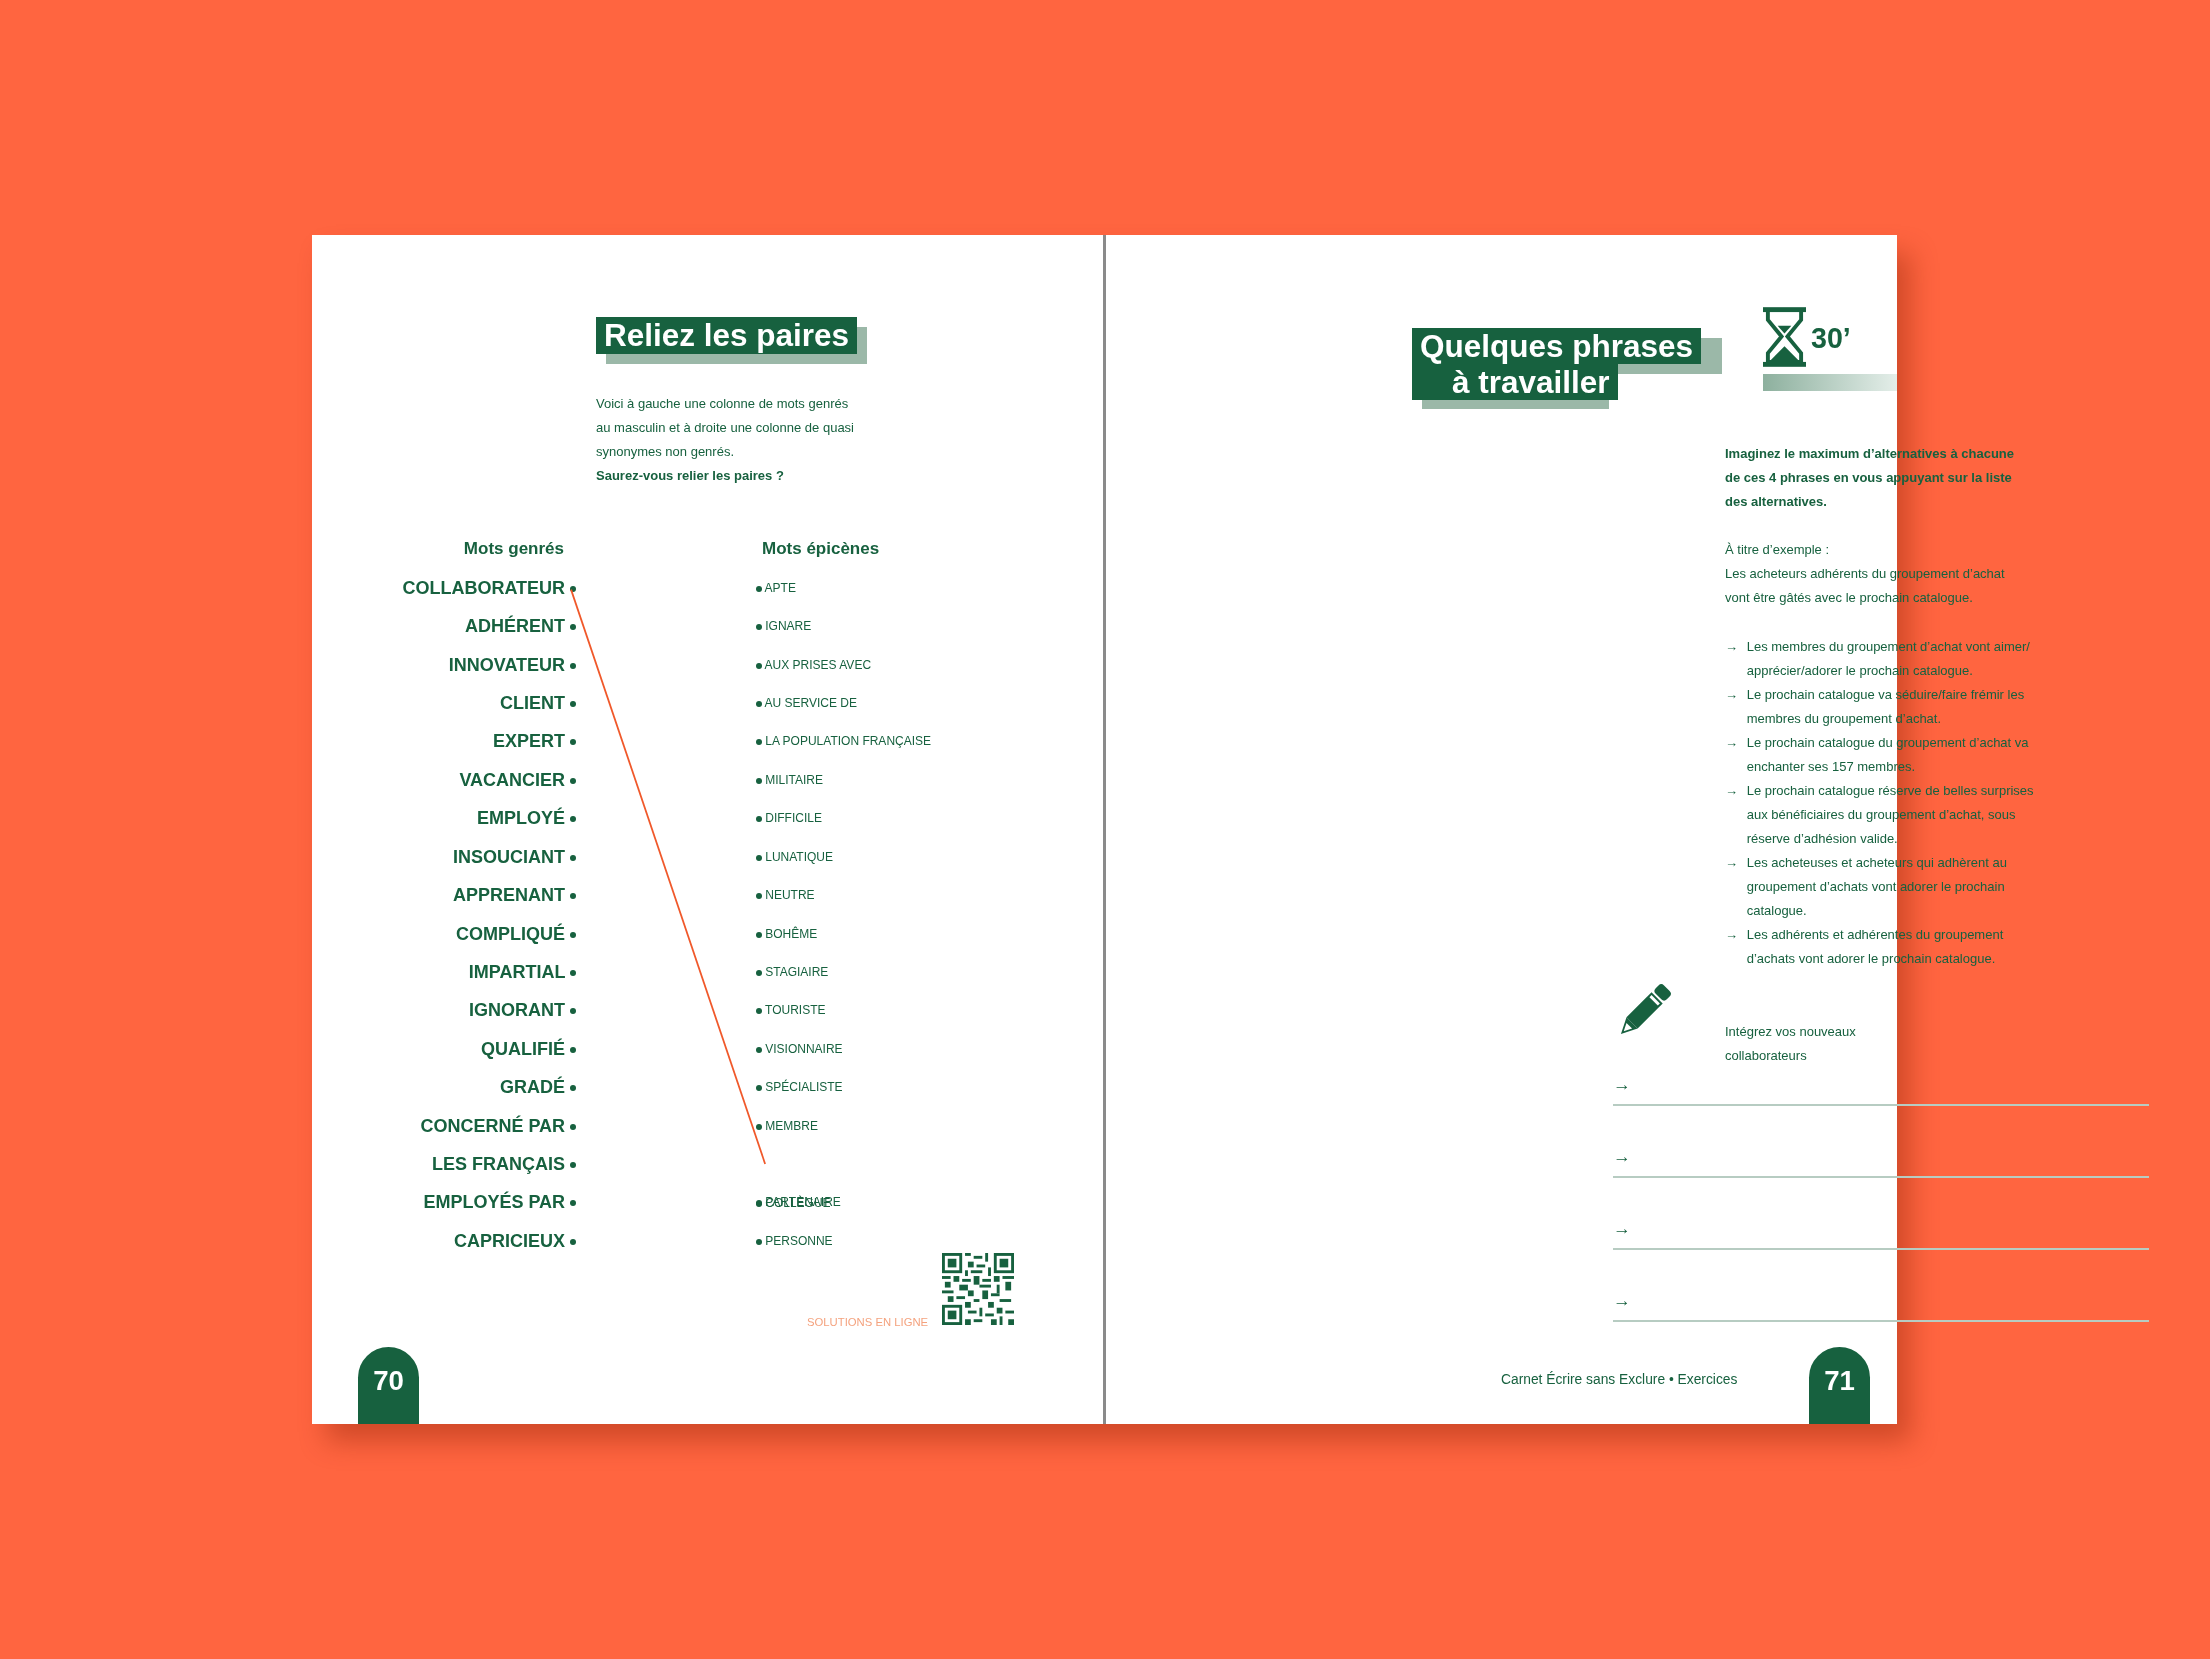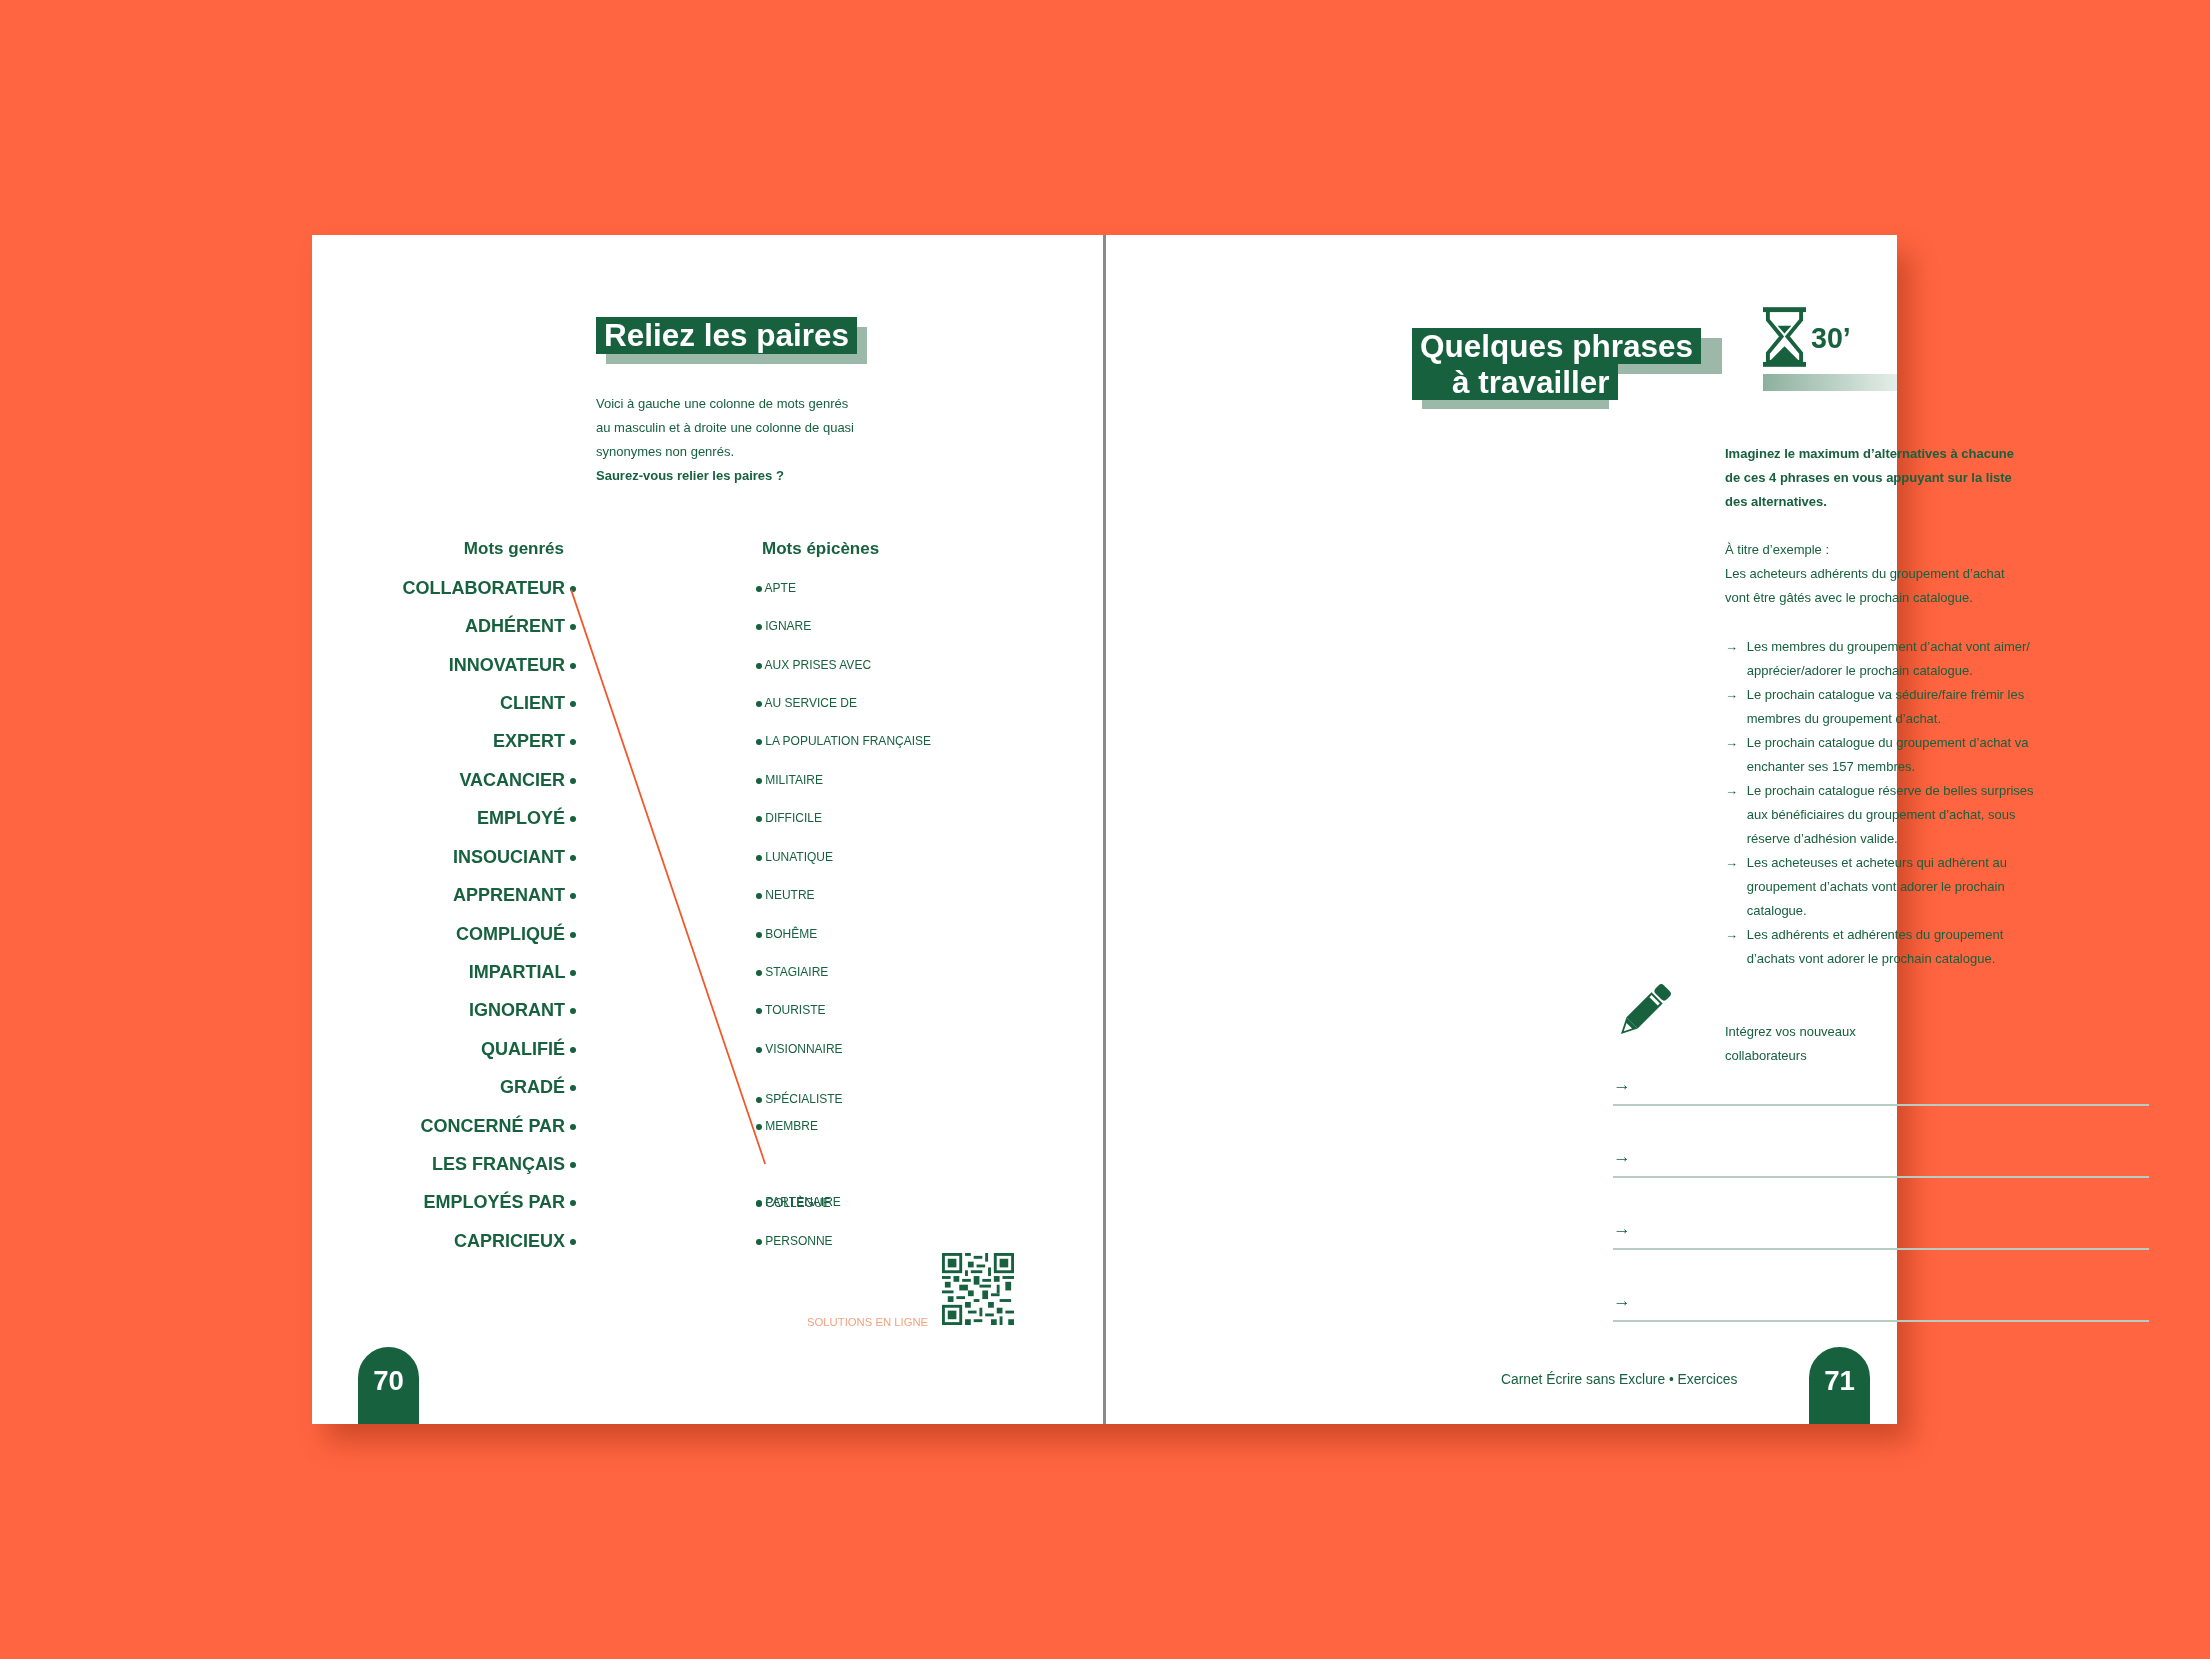--- a/index.html
+++ b/index.html
@@ -107,21 +107,21 @@
         <div class="right-item" style="top: 458px;"><span class="dot"></span> <span>AU SERVICE DE</span></div>
         <div class="right-item" style="top: 496px;"><span class="dot"></span> <span>LA POPULATION FRANÇAISE</span></div>
         <div class="right-item" style="top: 535px;"><span class="dot"></span> <span>MILITAIRE</span></div>
         <div class="right-item" style="top: 573px;"><span class="dot"></span> <span>DIFFICILE</span></div>
         <div class="right-item" style="top: 612px;"><span class="dot"></span> <span>LUNATIQUE</span></div>
         <div class="right-item" style="top: 650px;"><span class="dot"></span> <span>NEUTRE</span></div>
         <div class="right-item" style="top: 689px;"><span class="dot"></span> <span>BOHÊME</span></div>
         <div class="right-item" style="top: 727px;"><span class="dot"></span> <span>STAGIAIRE</span></div>
         <div class="right-item" style="top: 765px;"><span class="dot"></span> <span>TOURISTE</span></div>
         <div class="right-item" style="top: 804px;"><span class="dot"></span> <span>VISIONNAIRE</span></div>
-        <div class="right-item" style="top: 842px; margin-top: 12px;"><span class="dot"></span> <span>SPÉCIALISTE</span></div>
+        <div class="right-item" style="top: 842px;"><span class="dot"></span> <span>SPÉCIALISTE</span></div>
         <div class="right-item" style="top: 881px;"><span class="dot"></span> <span>MEMBRE</span></div>
         <div class="right-item" style="top: 919px; margin-top: 39px;"><span class="dot"></span> <span>COLLÈGUE</span></div>
         <div class="right-item" style="top: 957px;"><span class="dot"></span> <span>PARTENAIRE</span></div>
         <div class="right-item" style="top: 996px;"><span class="dot"></span> <span>PERSONNE</span></div>
       </div>
 
     <svg class="abs" style="left:0;top:0;" width="791" height="1189" viewBox="0 0 803 1207">
       <line x1="263" y1="360" x2="460" y2="943" stroke="#F0582A" stroke-width="1.8"></line>
     </svg>
 

